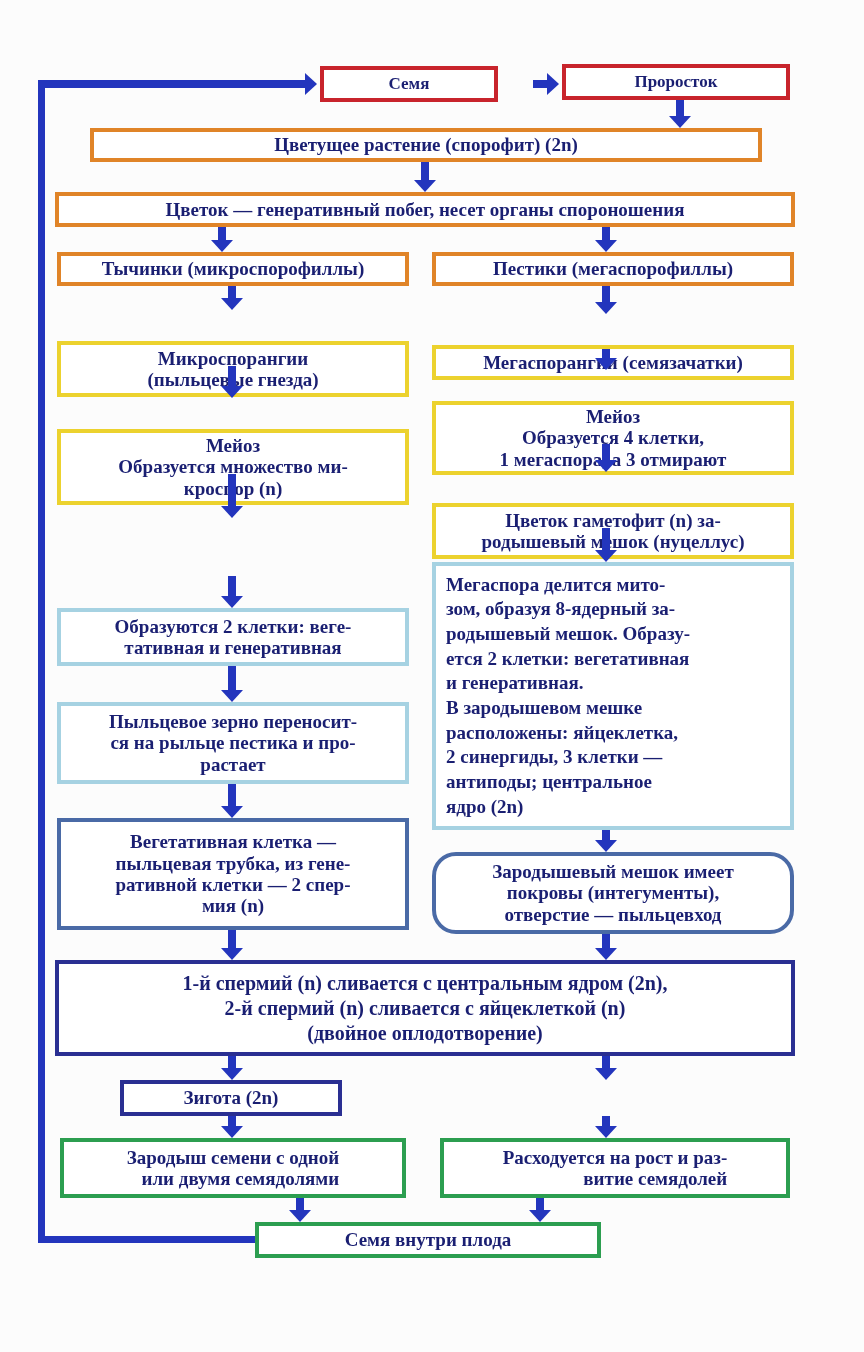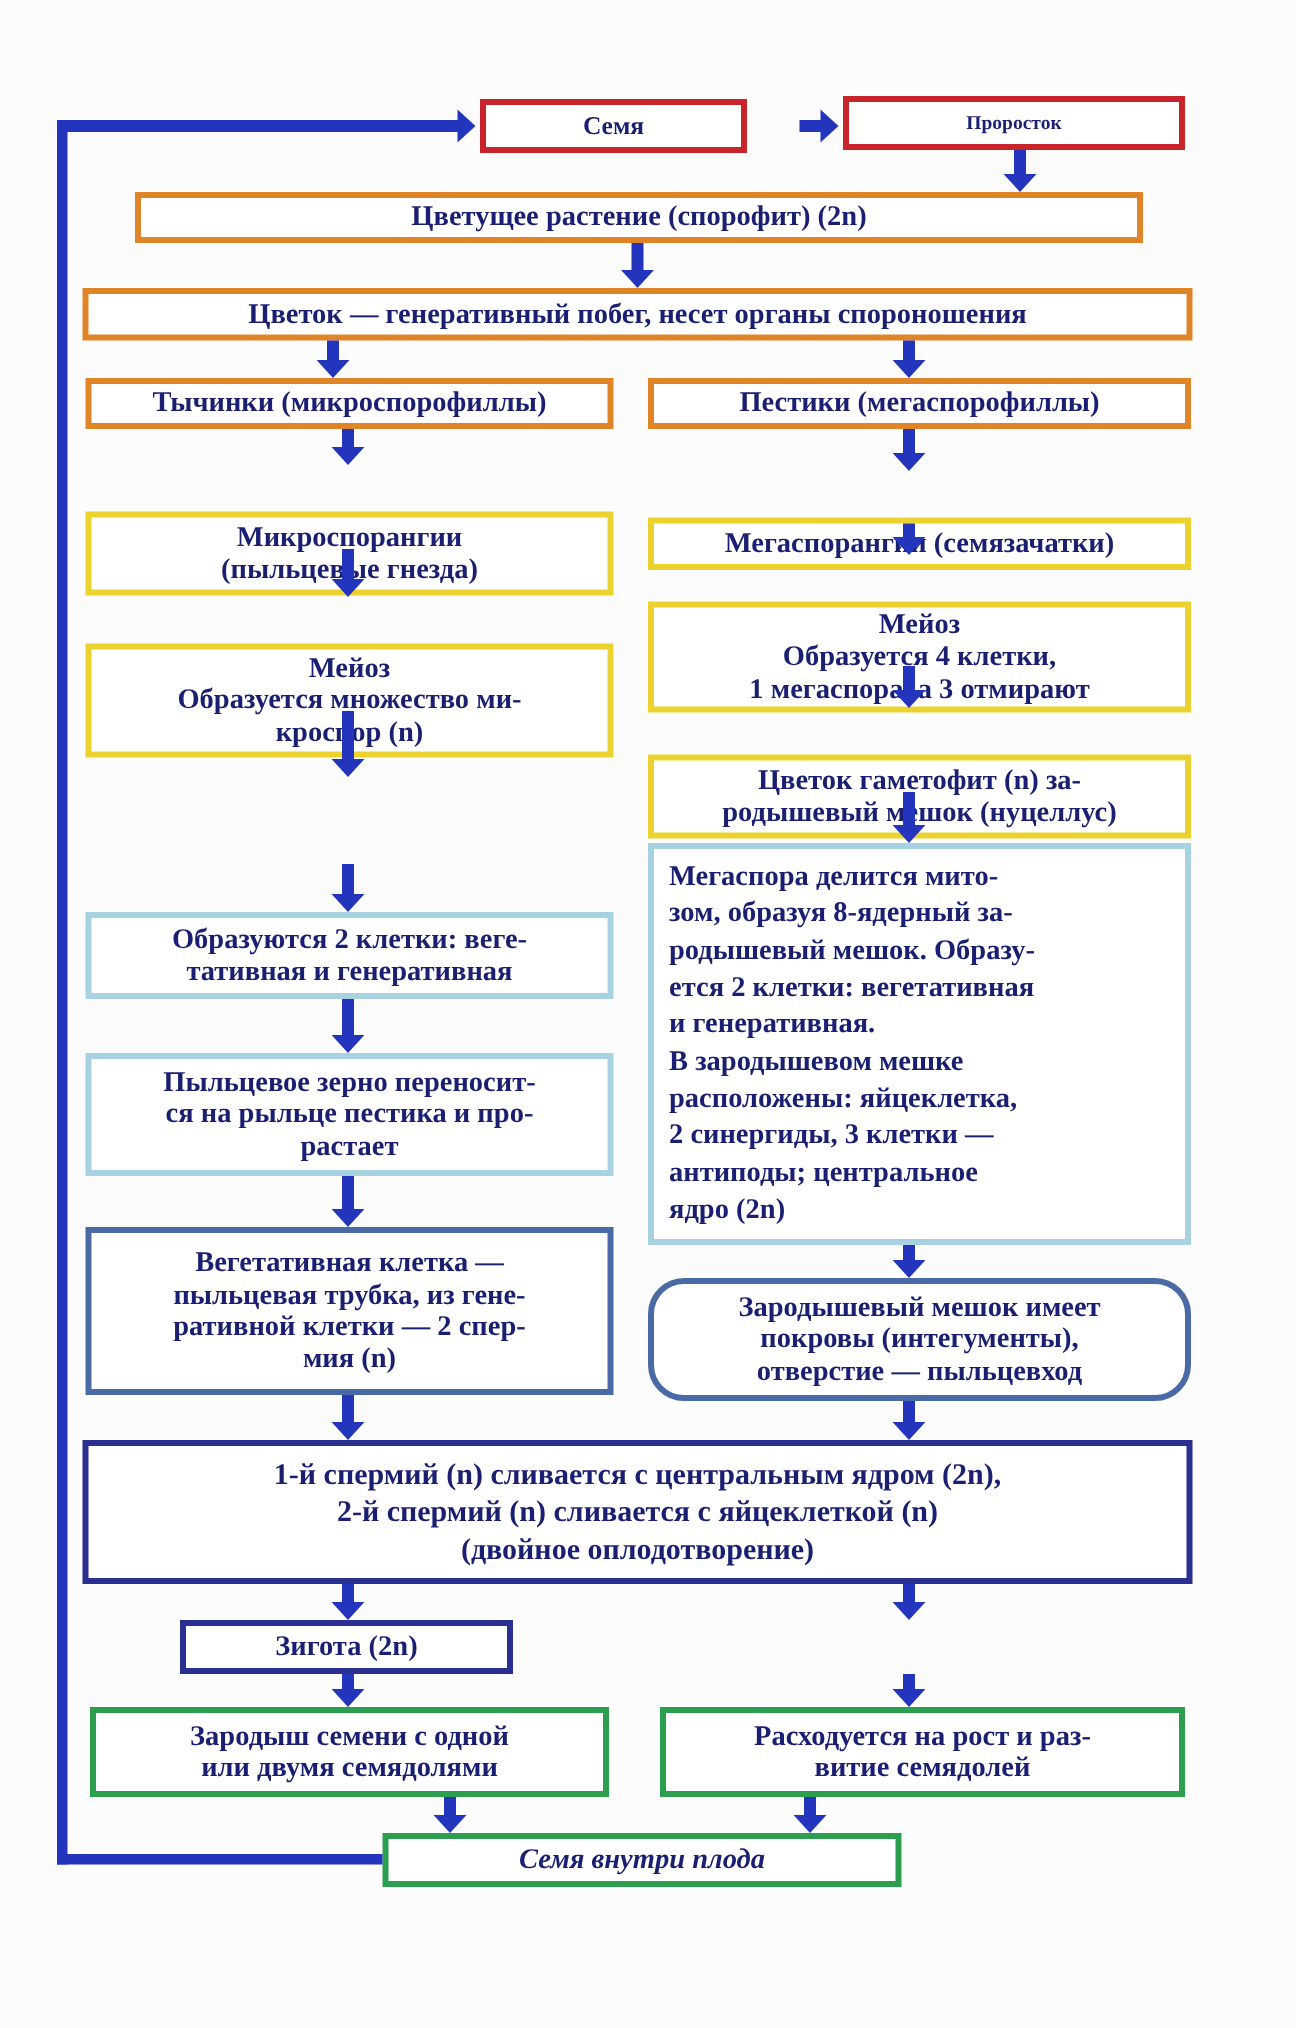--- a/index.html
+++ b/index.html
@@ -26,21 +26,21 @@
     justify-content:center;
     padding:2px 6px;
   }
   .node.leftalign{justify-content:flex-start;text-align:left;line-height:1.3;padding-left:10px;}
   .red{border-color:#c8242c;}
   .orange{border-color:#e08428;}
   .yellow{border-color:#ecd22e;margin-top:31px;}
   .lblue{border-color:#a6d2e2;}
   .sblue{border-color:#4a6aa6;}
   .navyb{border-color:#2a2f92;}
-  .green{border-color:#2c9e50;}
+  .green{border-color:#2c9e50;text-align:right;}
 
   .varrow{position:absolute;width:8px;background:#2335bd;}
   .varrow::after{
     content:"";position:absolute;bottom:-11px;left:-7px;
     border-left:11px solid transparent;border-right:11px solid transparent;
     border-top:12px solid #2335bd;
   }
   .harrow{position:absolute;height:8px;background:#2335bd;}
   .harrow::after{
     content:"";position:absolute;right:-11px;top:-7px;
@@ -48,21 +48,21 @@
     border-left:12px solid #2335bd;
   }
   .line{position:absolute;background:#2335bd;}
 </style>
 </head>
 <body>
 
 <div class="stage">
 
   <div class="node red" style="left:320px;top:66px;width:178px;height:36px;font-size:17px;">Семя</div>
-  <div class="node red" style="left:562px;top:64px;width:228px;height:36px;font-size:13px;">Проросток</div>
+  <div class="node red" style="left:562px;top:64px;width:228px;height:36px;font-size:17px;">Проросток</div>
 
   <div class="node orange" style="left:90px;top:128px;width:672px;height:34px;">Цветущее растение (спорофит) (2n)</div>
 
   <div class="node orange" style="left:55px;top:192px;width:740px;height:35px;">Цветок — генеративный побег, несет органы спороношения</div>
 
   <div class="node orange" style="left:57px;top:252px;width:352px;height:34px;">Тычинки (микроспорофиллы)</div>
   <div class="node orange" style="left:432px;top:252px;width:362px;height:34px;">Пестики (мегаспорофиллы)</div>
 
   <div class="node yellow" style="left:57px;top:310px;width:352px;height:56px;">Микроспорангии
 (пыльцевые гнезда)</div>
@@ -107,21 +107,21 @@
 2-й спермий (n) сливается с яйцеклеткой (n)
 (двойное оплодотворение)</div>
 
   <div class="node navyb" style="left:120px;top:1080px;width:222px;height:36px;">Зигота (2n)</div>
 
   <div class="node green" style="left:60px;top:1138px;width:346px;height:60px;">Зародыш семени с одной
 или двумя семядолями</div>
   <div class="node green" style="left:440px;top:1138px;width:350px;height:60px;">Расходуется на рост и раз-
 витие семядолей</div>
 
-  <div class="node green" style="left:255px;top:1222px;width:346px;height:36px;font-style:italic;">Семя внутри плода</div>
+  <div class="node green" style="left:255px;top:1222px;width:346px;height:36px;">Семя внутри плода</div>
 
   <div class="harrow" style="left:533px;top:80px;width:15px;"></div>
 
   <div class="varrow" style="left:676px;top:100px;height:17px;"></div>
   <div class="varrow" style="left:421px;top:162px;height:19px;"></div>
   <div class="varrow" style="left:218px;top:227px;height:14px;"></div>
   <div class="varrow" style="left:602px;top:227px;height:14px;"></div>
   <div class="varrow" style="left:228px;top:286px;height:13px;"></div>
   <div class="varrow" style="left:602px;top:286px;height:17px;"></div>
   <div class="varrow" style="left:228px;top:366px;height:21px;"></div>

